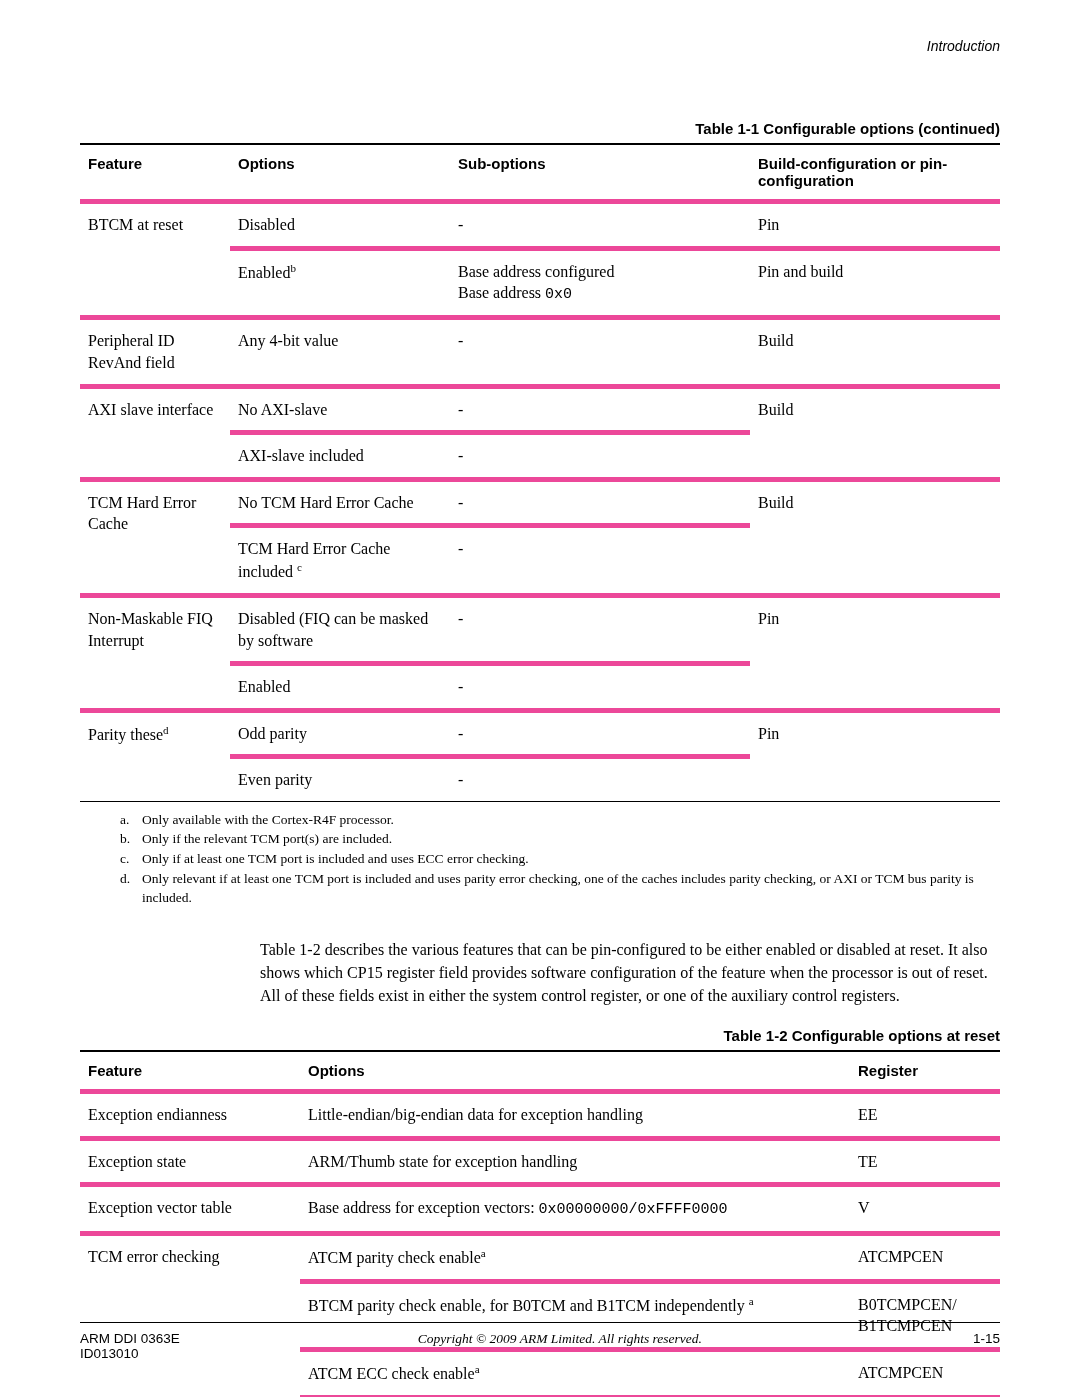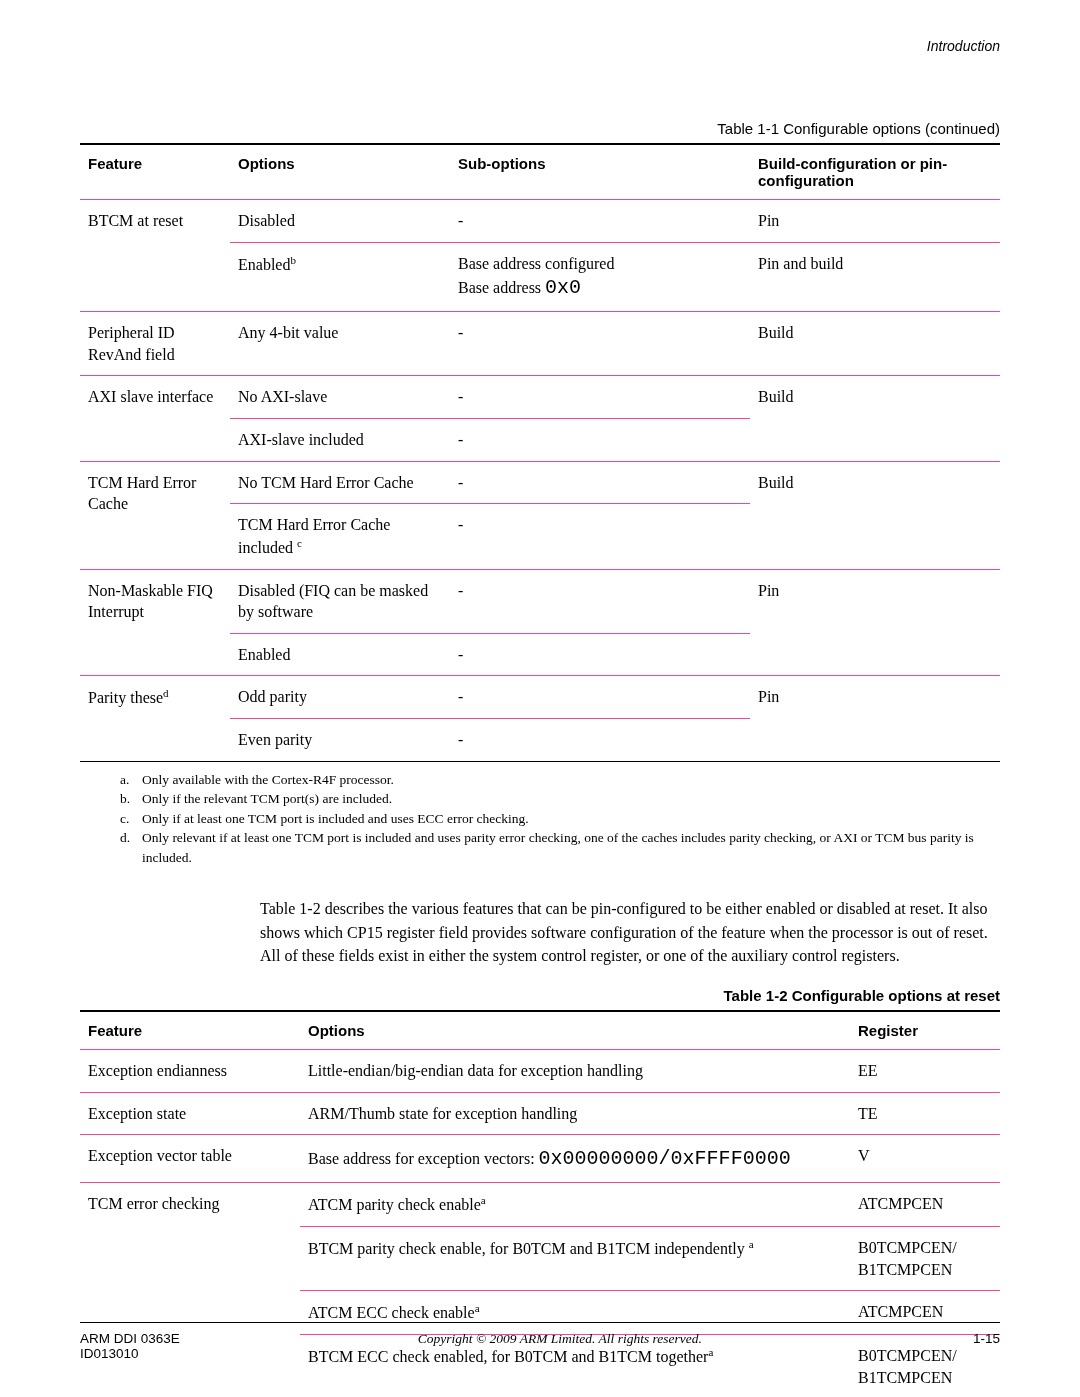--- a/index.html
+++ b/index.html
@@ -1,27 +1,27 @@
 <!DOCTYPE html>
 <html><head>
 <meta charset="utf-8">
 <style>
   * { box-sizing: border-box; margin: 0; padding: 0; }
   html, body { width: 1080px; height: 1397px; background: #fff; font-family: "Times New Roman", Times, serif; color: #000; }
   .page { position: relative; width: 1080px; height: 1397px; padding: 60px 80px 40px 80px; }
   .header-right { position: absolute; top: 38px; right: 80px; font-style: italic; font-size: 14px; font-family: Arial, Helvetica, sans-serif; }
-  .caption { font-family: Arial, Helvetica, sans-serif; font-weight: normal; font-size: 15px; text-align: right; margin: 60px 0 6px 0; }
+  .caption { font-family: Arial, Helvetica, sans-serif; font-weight: bold; font-size: 15px; text-align: right; margin: 60px 0 6px 0; }
   .caption2 { font-family: Arial, Helvetica, sans-serif; font-weight: bold; font-size: 15px; text-align: right; margin: 20px 0 6px 0; }
   table { border-collapse: collapse; width: 100%; font-size: 16px; }
   thead tr { border-top: 2px solid #000; border-bottom: 1.5px solid #000; }
   th { text-align: left; font-family: Arial, Helvetica, sans-serif; font-weight: bold; font-size: 15px; padding: 10px 8px; vertical-align: top; margin-left: 8px; }
   td { padding: 10px 8px; vertical-align: top; font-size: 16px; line-height: 1.35; }
-  tbody tr.sep td { border-top: 1px solid #ec4899; }
+  tbody tr.sep td { border-top: 5px solid #ec4899; }
   tbody.last-border { border-bottom: 1.5px solid #000; }
-  .mono { font-family: "Courier New", Courier, monospace; font-size: 20px; }
+  .mono { font-family: "Courier New", Courier, monospace; font-size: 15px; }
   .sup { font-size: 11px; vertical-align: super; }
   .footnotes { margin: 8px 0 0 40px; font-size: 13.5px; line-height: 1.45; }
   .footnotes .fn { display: flex; }
   .footnotes .fn .lbl { width: 22px; flex-shrink: 0; }
   .body-para { margin: 30px 0 0 180px; font-size: 16px; line-height: 1.45; text-align: left; }
   .footer { position: absolute; bottom: 36px; left: 80px; right: 80px; border-top: 1px solid #000; padding-top: 8px; font-size: 13.5px; display: flex; align-items: flex-start; }
   .footer .left { font-family: Arial, Helvetica, sans-serif; }
   .footer .center { text-align: center; font-style: italic; flex: 1; }
   .footer .right { font-family: Arial, Helvetica, sans-serif; width: 60px; text-align: right; }
   .t1 col.c1 { width: 150px; }

